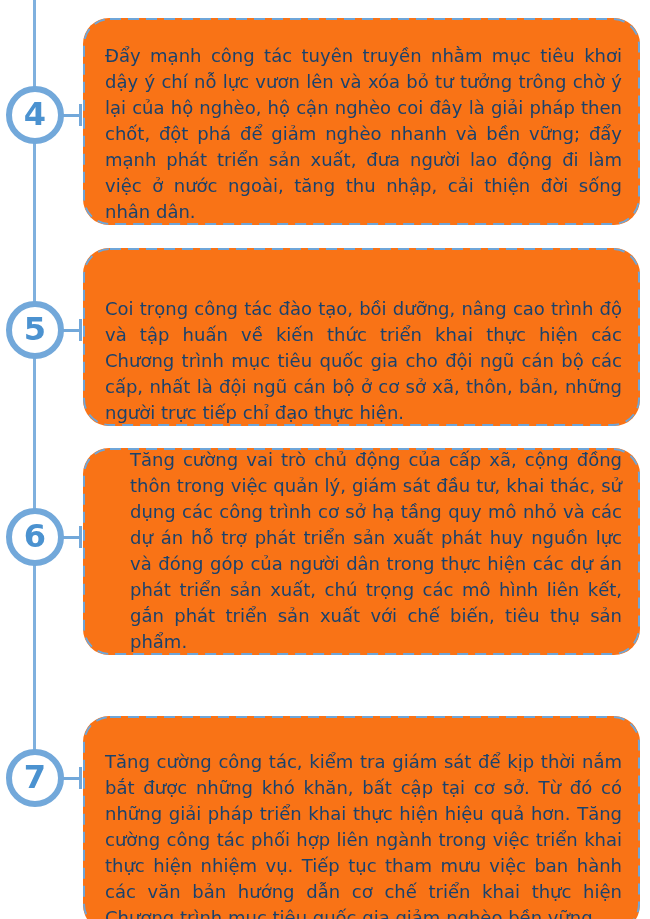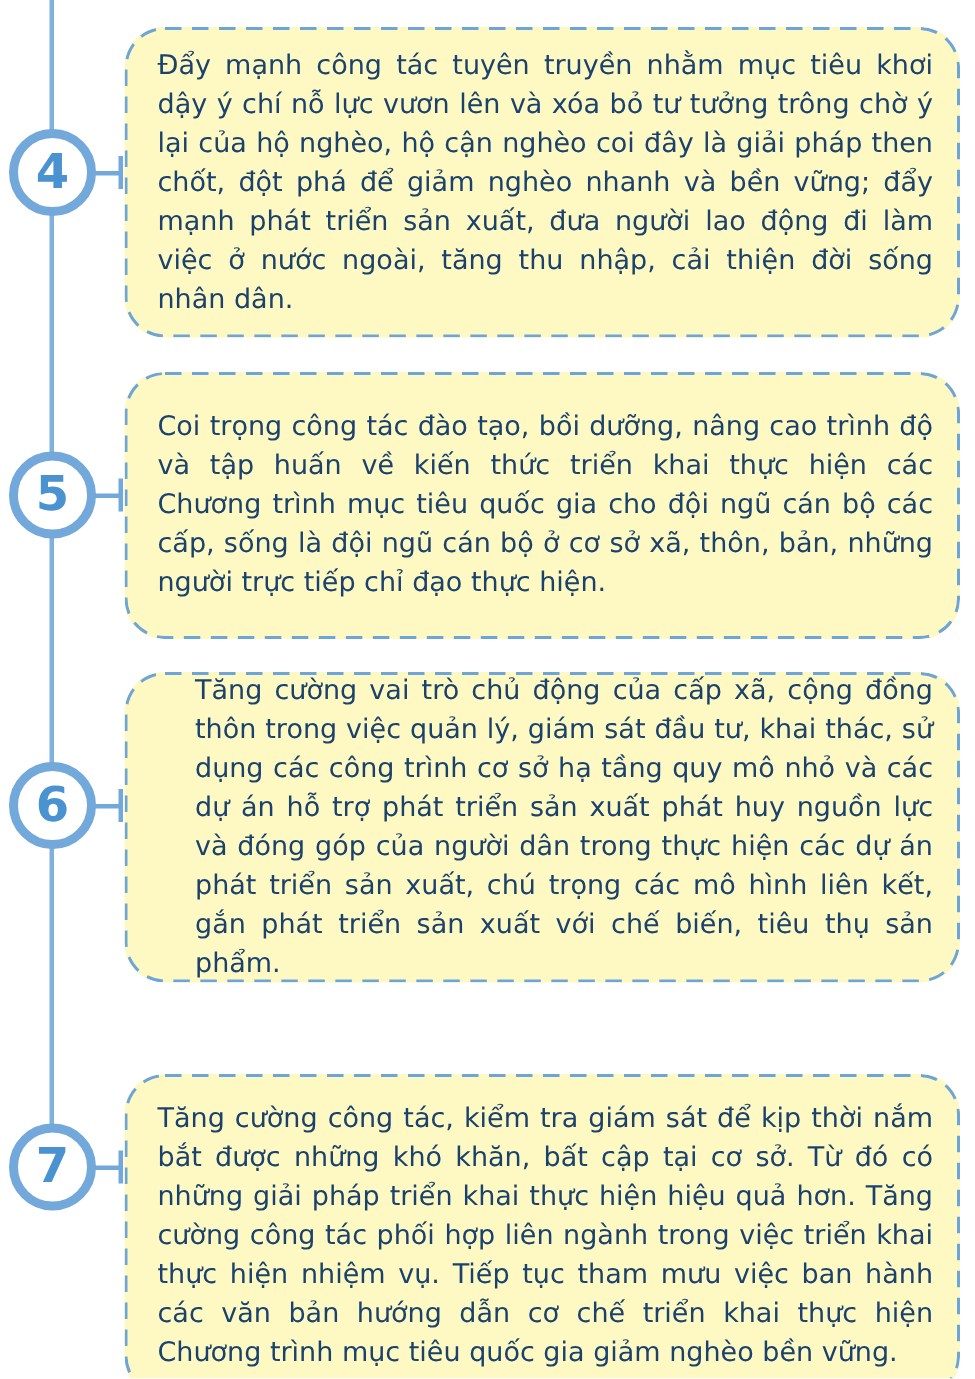--- a/index.html
+++ b/index.html
@@ -17,22 +17,22 @@
     display:flex;align-items:center;justify-content:center;z-index:2;
   }
   .step-circle span{
     color:#4b92d0;font-size:32px;font-weight:bold;line-height:1;
     transform:translateY(-1px);
   }
   .connector-h{position:absolute;left:62px;width:20px;height:3px;background:#72a8da;z-index:1;}
   .connector-cap{position:absolute;left:79px;width:3px;height:22px;background:#72a8da;z-index:1;}
   .step-box{
     position:absolute;left:83px;width:557px;box-sizing:border-box;
-    background:#fef9c3;border-radius:26px;overflow:hidden;
-    display:flex;align-items:center;z-index:1;
+    background:#f97316;border-radius:26px;overflow:hidden;
+    display:flex;align-items:flex-end;z-index:1;
   }
   .dash-svg{position:absolute;left:0;top:0;pointer-events:none;}
   .step-text{
     position:relative;margin:0;padding:0 18px 0 22px;width:100%;box-sizing:border-box;
     color:#1a426d;font-size:18px;line-height:26px;font-weight:500;
     text-align:justify;
   }
   
   .c4{top:86px;}  .h4{top:114px;} .k4{top:104px;} .b4{top:18px;height:207px;}
   .c5{top:301px;} .h5{top:329px;} .k5{top:319px;} .b5{top:248px;height:178px;}
@@ -60,21 +60,21 @@
 
   <div class="step-circle c5">
     <span>5</span>
   </div>
   <div class="connector-h h5"></div>
   <div class="connector-cap k5"></div>
   <div class="step-box b5">
     <svg class="dash-svg" width="557" height="178">
       <rect x="1" y="1" width="555" height="176" rx="26" fill="none" stroke="#6ea5d8" stroke-width="2" stroke-dasharray="11 7"></rect>
     </svg>
-    <p class="step-text">Coi trọng công tác đào tạo, bồi dưỡng, nâng cao trình độ và tập huấn về kiến thức triển khai thực hiện các Chương trình mục tiêu quốc gia cho đội ngũ cán bộ các cấp, sống là đội ngũ cán bộ ở cơ sở xã, thôn, bản, những người trực tiếp chỉ đạo thực hiện.</p>
+    <p class="step-text">Coi trọng công tác đào tạo, bồi dưỡng, nâng cao trình độ và tập huấn về kiến thức triển khai thực hiện các Chương trình mục tiêu quốc gia cho đội ngũ cán bộ các cấp, nhất là đội ngũ cán bộ ở cơ sở xã, thôn, bản, những người trực tiếp chỉ đạo thực hiện.</p>
   </div>
 
   <div class="step-circle c6">
     <span>6</span>
   </div>
   <div class="connector-h h6"></div>
   <div class="connector-cap k6"></div>
   <div class="step-box b6">
     <svg class="dash-svg" width="557" height="207">
       <rect x="1" y="1" width="555" height="205" rx="26" fill="none" stroke="#6ea5d8" stroke-width="2" stroke-dasharray="11 7"></rect>

